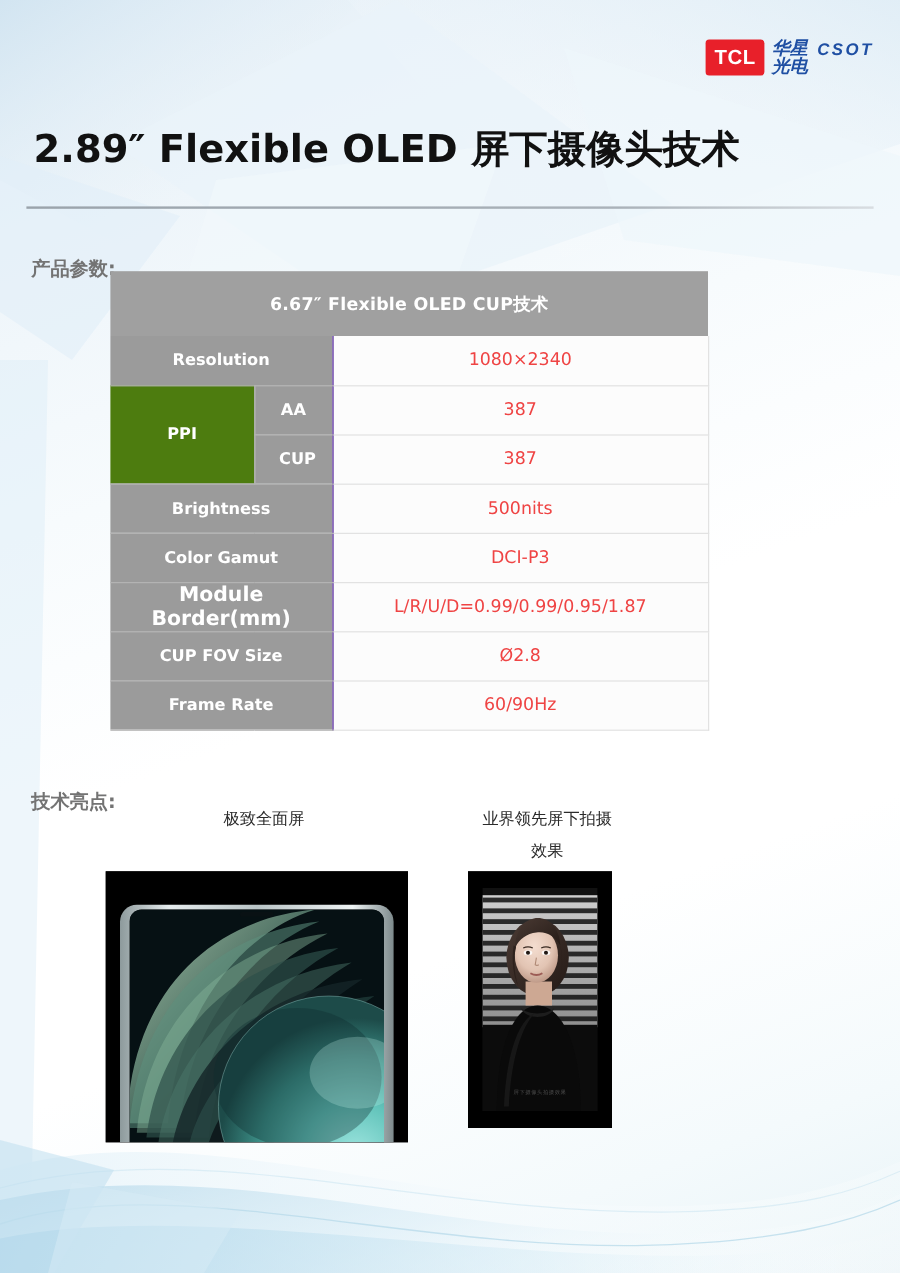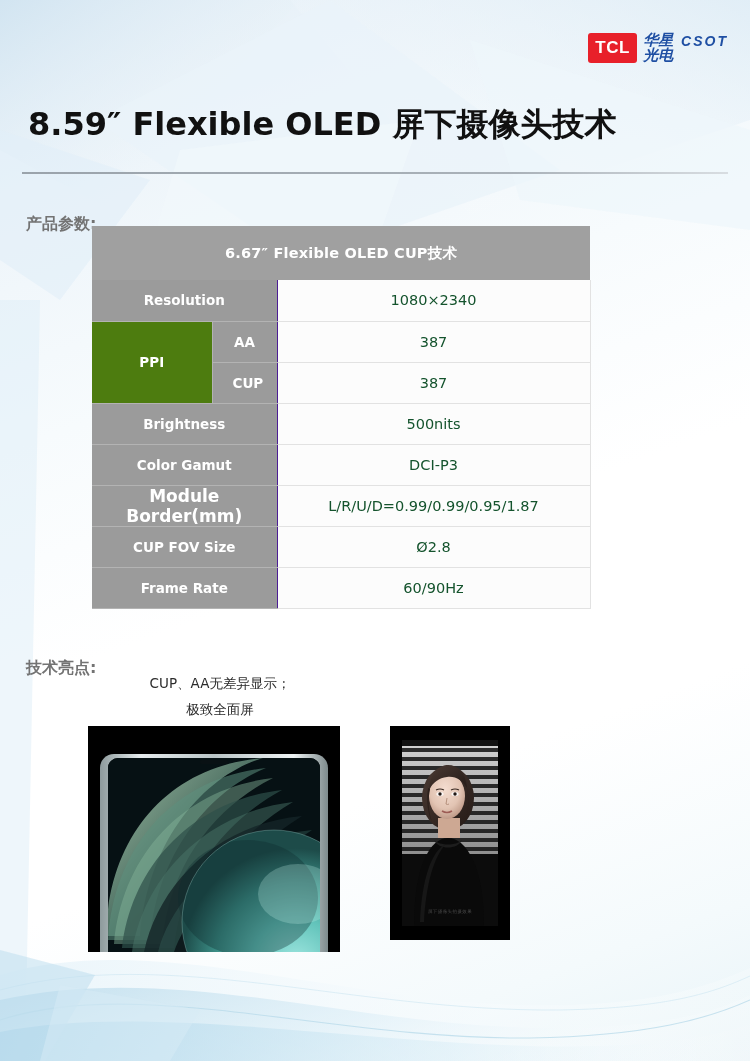--- a/index.html
+++ b/index.html
@@ -52,21 +52,21 @@
   .hdr { background:#a0a0a0; color:#ffffff; font-weight:bold; font-size:14.5px;
          height:54px !important; letter-spacing:0.2px;
          font-family:"DejaVu Sans",sans-serif; }
   .lbl { background:#9b9b9b; color:#ffffff; font-weight:bold; font-size:13.5px;
          border-bottom:1px solid #b3b3b3; border-right:1px solid #4c1d95;
          font-family:"DejaVu Sans",sans-serif; }
   .lbl-span { background:#4d7c0f; color:#ffffff; font-weight:bold; font-size:13.5px;
               border-bottom:1px solid #b3b3b3; border-right:1px solid #b3b3b3;
               font-family:"DejaVu Sans",sans-serif; }
   .lbl.small { font-size:17px; }
-  .val { background:#fcfcfc; color:#14532d; font-size:14.5px;
+  .val { background:#fcfcfc; color:#ef4444; font-size:14.5px;
          border-bottom:1px solid #e2e2e2; border-right:1px solid #e2e2e2;
          font-family:"DejaVu Sans",sans-serif; }
 
   
   .cap { position:absolute; text-align:center; font-size:13.5px; color:#2b2b2b;
          line-height:26px; font-family:"DejaVu Sans",sans-serif; }
   .cap-1 { top:670px; left:90px; width:260px; }
   .cap-2 { top:670px; left:376px; width:160px; }
 
   .shot { position:absolute; background:#000; }
@@ -129,21 +129,21 @@
 <div class="page">
 
   <div class="logo-wrap">
     <div class="logo-tcl">TCL</div>
     <div class="logo-right">
       <span class="logo-cn">华星光电</span>
       <span class="logo-csot">CSOT</span>
     </div>
   </div>
 
-  <div class="title">8.59″ Flexible OLED 屏下摄像头技术</div>
+  <div class="title">2.89″ Flexible OLED 屏下摄像头技术</div>
   <div class="rule"></div>
 
   <div class="sec-label sec-params">产品参数:</div>
 
   <table class="spec">
     <colgroup>
       <col style="width:120px">
       <col style="width:65px">
       <col style="width:313px">
     </colgroup>
@@ -183,22 +183,25 @@
       <tr>
         <td class="lbl" colspan="2">Frame Rate</td>
         <td class="val">60/90Hz</td>
       </tr>
     </tbody>
   </table>
 
   <div class="sec-label sec-highlights">技术亮点:</div>
 
   <div class="cap cap-1">
-    <div>CUP、AA无差异显示；</div>
     <div>极致全面屏</div>
+  </div>
+  <div class="cap cap-2">
+    <div>业界领先屏下拍摄</div>
+    <div>效果</div>
   </div>
 
   <div class="shot shot-1">
     <svg viewBox="0 0 252 226" preserveAspectRatio="none">
       <defs>
         <radialGradient id="planet" cx="0.62" cy="0.72" r="0.62">
           <stop offset="0%" stop-color="#9fe6e0"></stop>
           <stop offset="38%" stop-color="#63c4bb"></stop>
           <stop offset="70%" stop-color="#3c8f87"></stop>
           <stop offset="100%" stop-color="#1d4b49"></stop>

